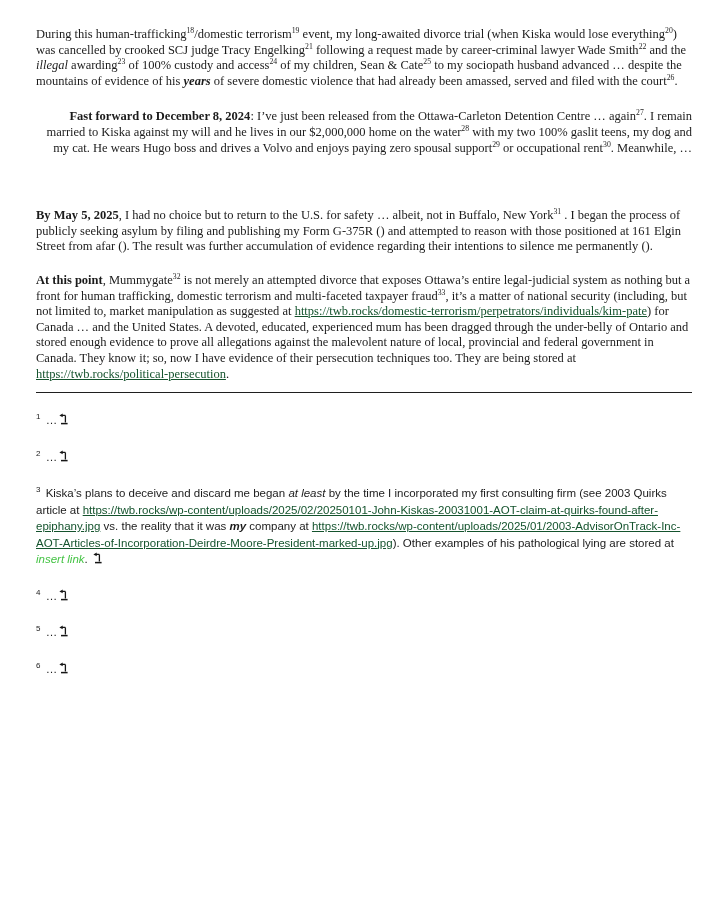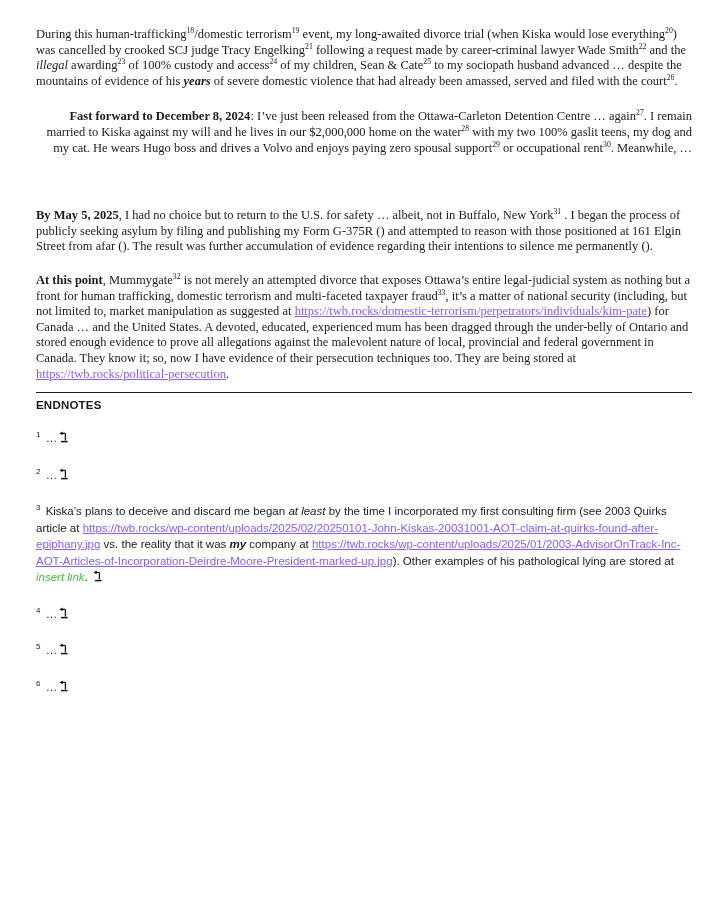--- a/index.html
+++ b/index.html
@@ -19,21 +19,21 @@
   }
   #p1{margin-top:27px;}
   #p2{margin-top:20px;text-align:right;}
   #p3{margin-top:52px;}
   #p4{margin-top:18px;}
   .run-n{}
   .run-b{font-weight:bold;}
   .run-i{font-style:italic;}
   .run-bi{font-weight:bold;font-style:italic;}
   .run-sup{font-size:0.62em;vertical-align:super;line-height:0;}
-  .run-a{color:#8b5cf6;text-decoration:underline;}
+  .run-a{color:#14532d;text-decoration:underline;}
   .run-g{color:#44c344;font-style:italic;}
   .rule{border-top:1.5px solid #1f1f1f;margin-top:10px;height:0;}
   .en-heading{
     margin-top:6px;
     font-family:"Liberation Sans", sans-serif;
     font-weight:bold;font-size:11.5px;letter-spacing:0.2px;
   }
   .endnote-list{margin-top:19px;}
   .endnote-item{
     font-family:"Liberation Sans", sans-serif;
@@ -62,21 +62,20 @@
     <p class="bodyp" id="p1"><span class="run-n">During this human-trafficking</span><span class="run-sup">18</span><span class="run-n">/domestic terrorism</span><span class="run-sup">19</span><span class="run-n"> event, my long-awaited divorce trial (when Kiska would lose everything</span><span class="run-sup">20</span><span class="run-n">) was cancelled by crooked SCJ judge Tracy Engelking</span><span class="run-sup">21</span><span class="run-n"> following a request made by career-criminal lawyer Wade Smith</span><span class="run-sup">22</span><span class="run-n"> and the </span><span class="run-i">illegal</span><span class="run-n"> awarding</span><span class="run-sup">23</span><span class="run-n"> of 100% custody and access</span><span class="run-sup">24</span><span class="run-n"> of my children, Sean &amp; Cate</span><span class="run-sup">25</span><span class="run-n"> to my sociopath husband advanced … despite the mountains of evidence of his </span><span class="run-bi">years</span><span class="run-n"> of severe domestic violence that had already been amassed, served and filed with the court</span><span class="run-sup">26</span><span class="run-n">.</span></p>
 
     <p class="bodyp" id="p2"><span class="run-b">Fast forward to December 8, 2024</span><span class="run-n">: I’ve just been released from the Ottawa-Carleton Detention Centre … again</span><span class="run-sup">27</span><span class="run-n">. I remain married to Kiska against my will and he lives in our $2,000,000 home on the water</span><span class="run-sup">28</span><span class="run-n"> with my two 100% gaslit teens, my dog and my cat. He wears Hugo boss and drives a Volvo and enjoys paying zero spousal support</span><span class="run-sup">29</span><span class="run-n"> or occupational rent</span><span class="run-sup">30</span><span class="run-n">. Meanwhile, …</span></p>
 
     <p class="bodyp" id="p3"><span class="run-b">By May 5, 2025</span><span class="run-n">, I had no choice but to return to the U.S. for safety … albeit, not in Buffalo, New York</span><span class="run-sup">31</span><span class="run-n"> . I began the process of publicly seeking asylum by filing and publishing my Form G-375R () and attempted to reason with those positioned at 161 Elgin Street from afar (). The result was further accumulation of evidence regarding their intentions to silence me permanently ().</span></p>
 
     <p class="bodyp" id="p4"><span class="run-b">At this point</span><span class="run-n">, Mummygate</span><span class="run-sup">32</span><span class="run-n"> is not merely an attempted divorce that exposes Ottawa’s entire legal-judicial system as nothing but a front for human trafficking, domestic terrorism and multi-faceted taxpayer fraud</span><span class="run-sup">33</span><span class="run-n">, it’s a matter of national security (including, but not limited to, market manipulation as suggested at </span><a class="run-a" href="#">https://twb.rocks/domestic-terrorism/perpetrators/individuals/kim-pate</a><span class="run-n">) for Canada … and the United States. A devoted, educated, experienced mum has been dragged through the under-belly of Ontario and stored enough evidence to prove all allegations against the malevolent nature of local, provincial and federal government in Canada. They know it; so, now I have evidence of their persecution techniques too. They are being stored at </span><a class="run-a" href="#">https://twb.rocks/political-persecution</a><span class="run-n">.</span></p>
 
     <div class="rule"></div>
 
-    <div class="en-heading">ENDNOTES</div>
 
     <div class="endnote-list">
         <div class="endnote-item"><sup class="en-num">1</sup><span class="run-n"> …</span><span class="pilcrow"><svg width="9" height="12" viewBox="0 0 9 12" aria-hidden="true">
               <path d="M6.4 2.4 H2.8 M6.4 2.4 V9.4" stroke="#161616" stroke-width="1.3" fill="none"></path>
               <path d="M0.4 2.4 L3.7 0.6 L3.7 4.2 Z" fill="#161616"></path>
               <path d="M2 10.6 H8.6" stroke="#161616" stroke-width="1.5" fill="none"></path>
             </svg></span></div>
         <div class="endnote-item"><sup class="en-num">2</sup><span class="run-n"> …</span><span class="pilcrow"><svg width="9" height="12" viewBox="0 0 9 12" aria-hidden="true">
               <path d="M6.4 2.4 H2.8 M6.4 2.4 V9.4" stroke="#161616" stroke-width="1.3" fill="none"></path>
               <path d="M0.4 2.4 L3.7 0.6 L3.7 4.2 Z" fill="#161616"></path>

